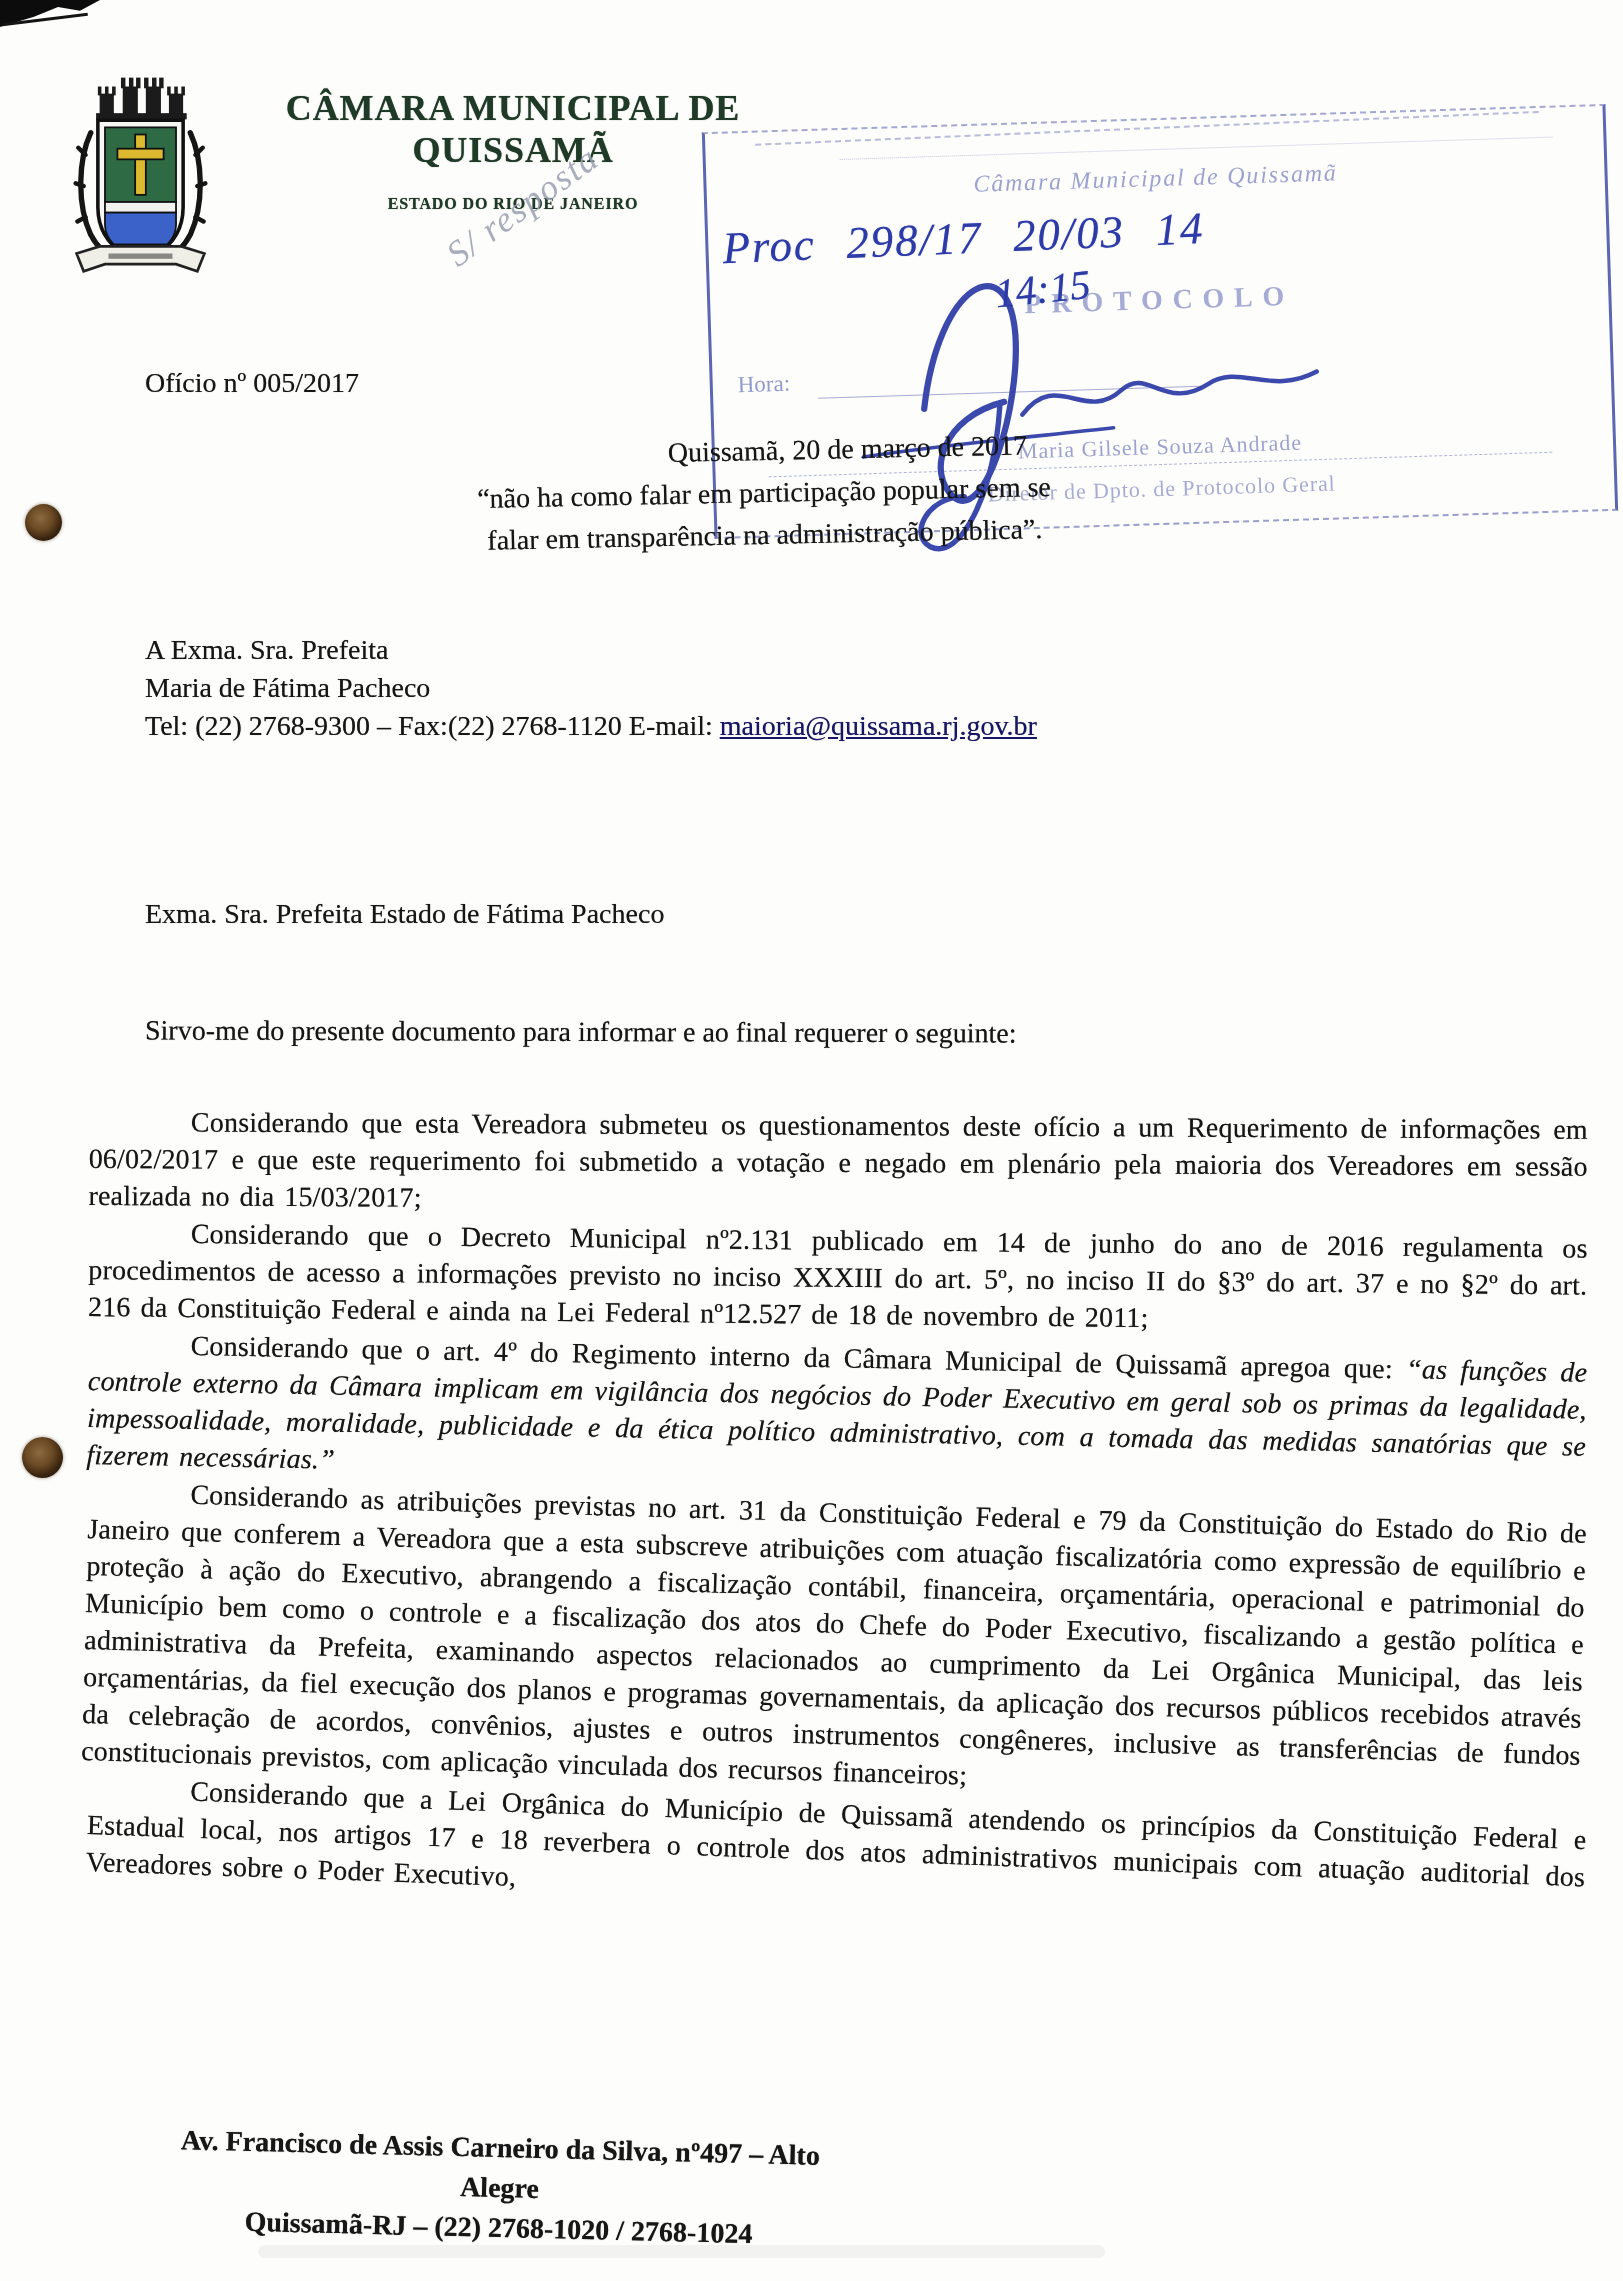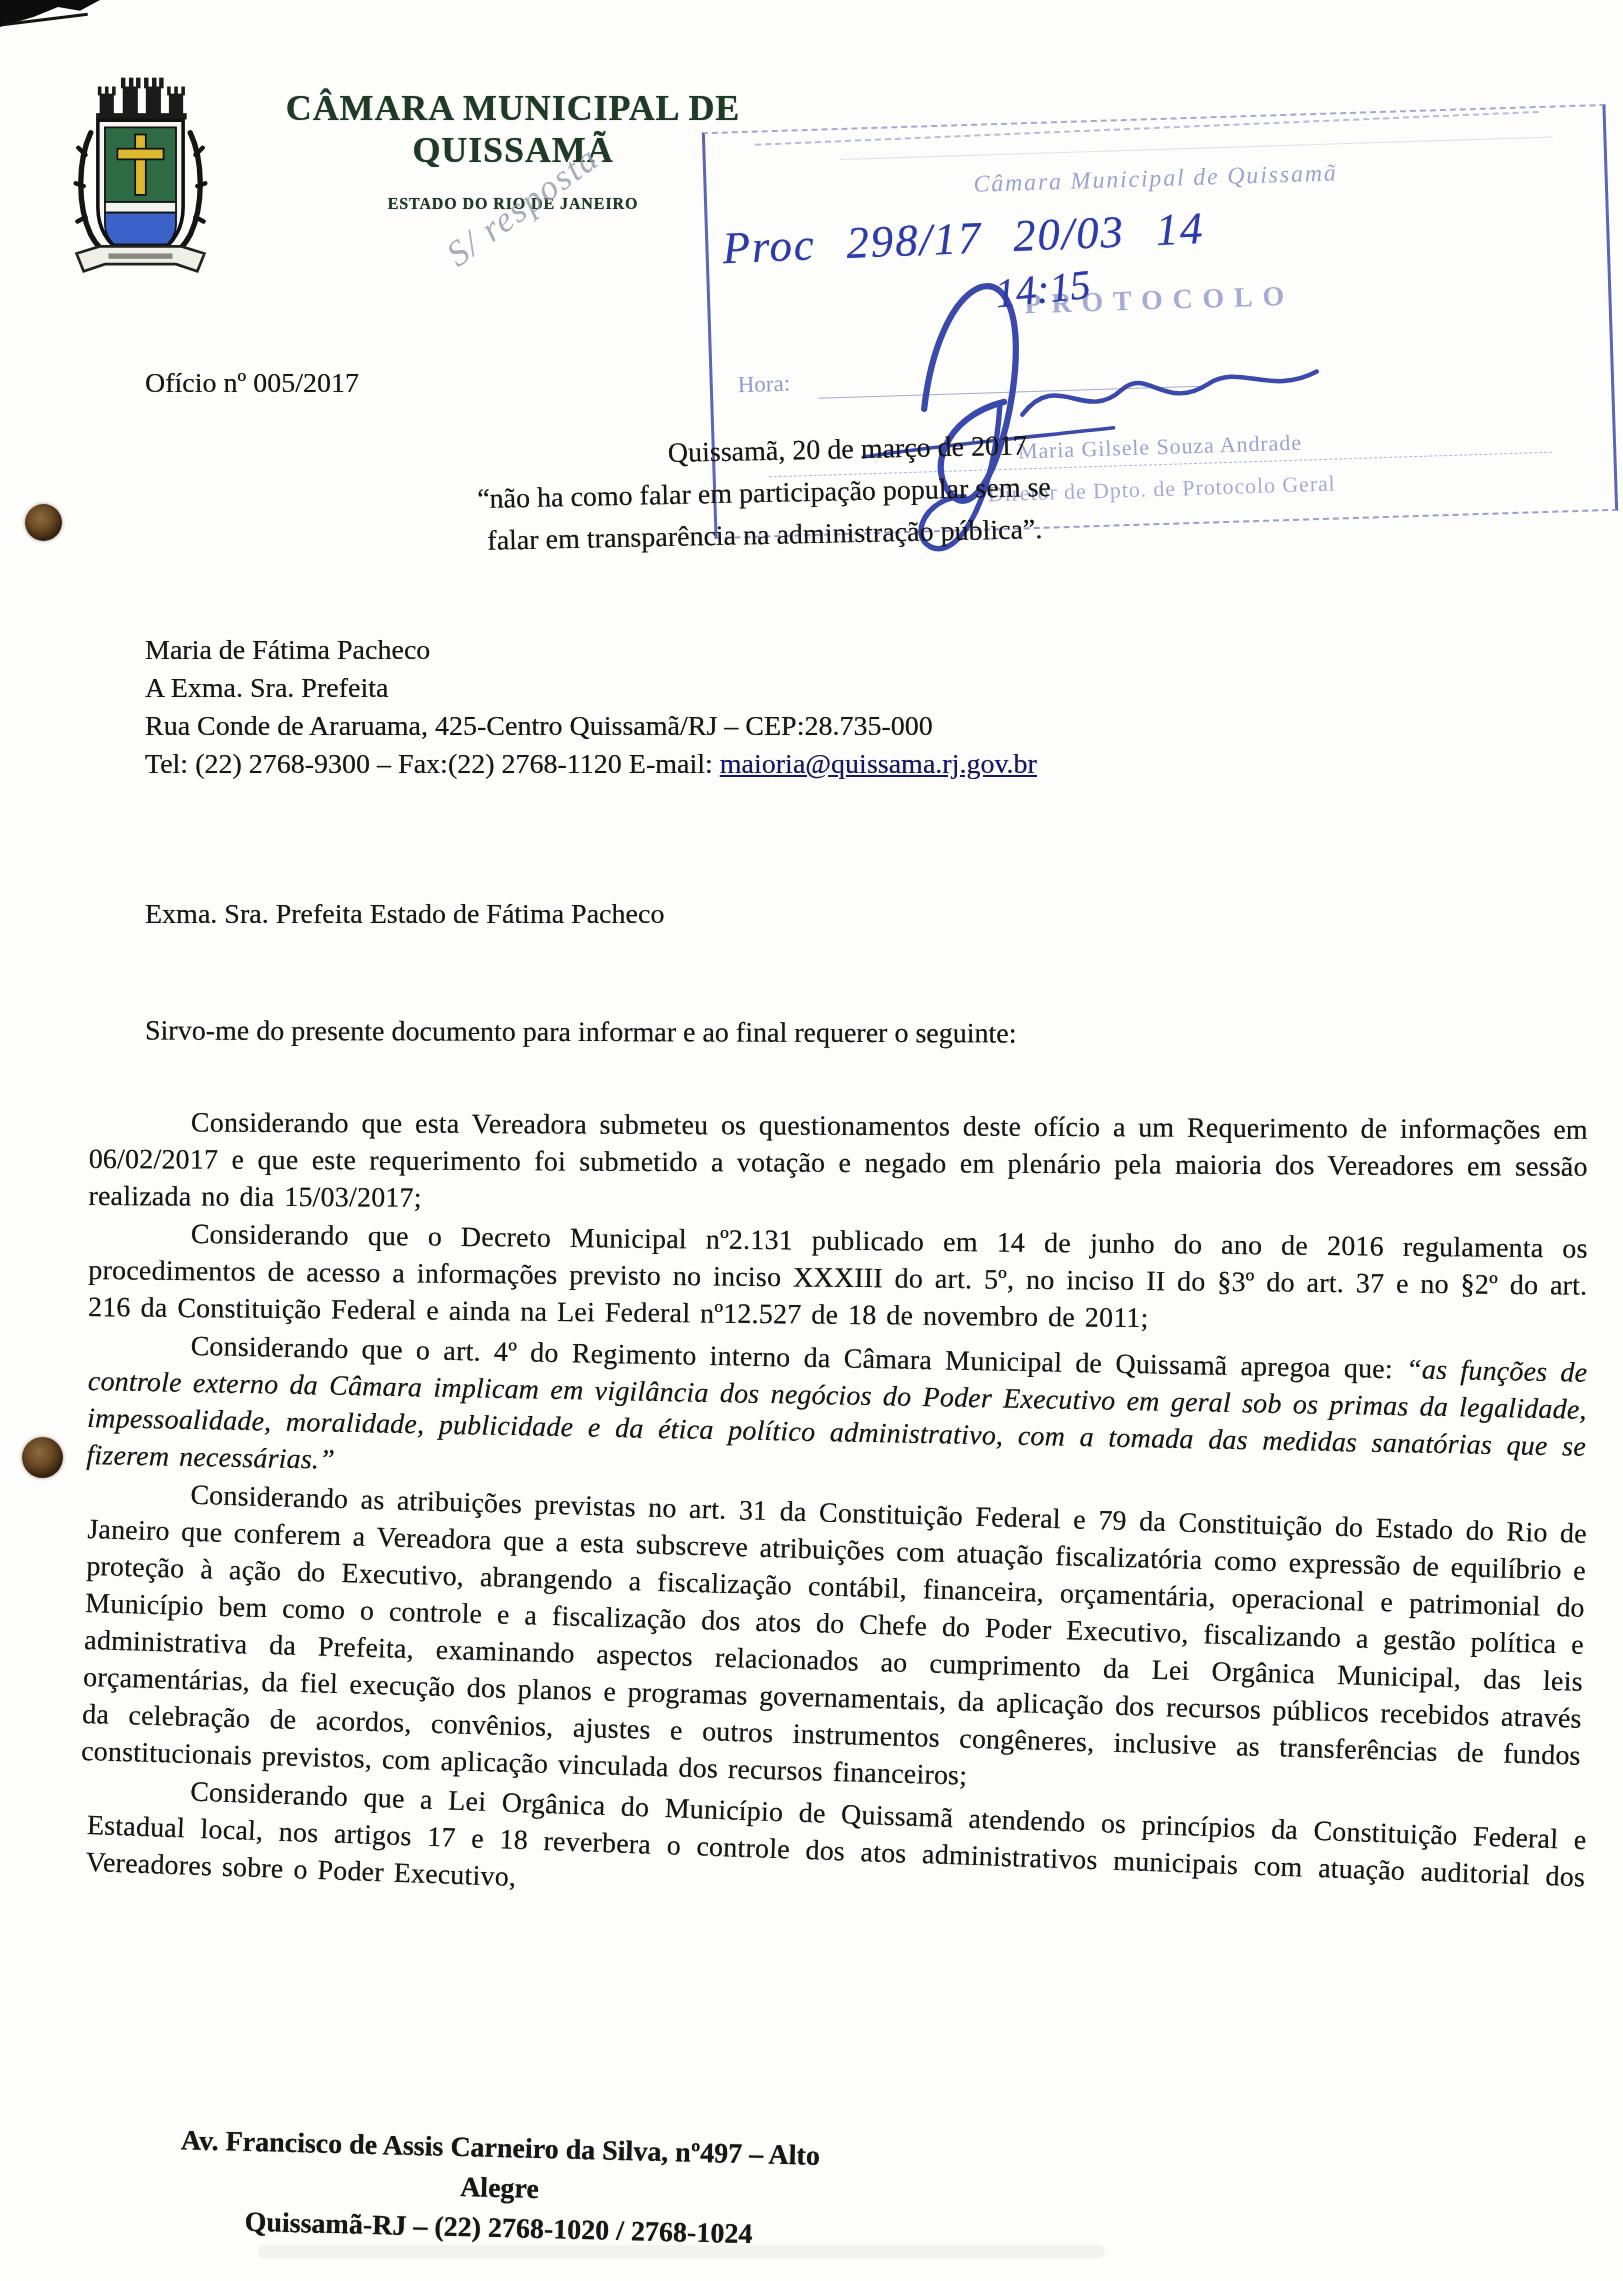--- a/index.html
+++ b/index.html
@@ -159,23 +159,22 @@
 
 <div class="abs oficio ink">Ofício nº 005/2017</div>
 
 <div class="abs dateblock ink">
   <div class="city-date">Quissamã, 20 de março de 2017</div>
   <div class="q">“não ha como falar em participação popular sem se</div>
   <div class="q">falar em transparência na administração pública”.</div>
 </div>
 
 <div class="abs recipient ink">
+  <div>A Exma. Sra. Prefeita</div>
   <div>Maria de Fátima Pacheco</div>
-  <div>A Exma. Sra. Prefeita</div>
-  <div>Rua Conde de Araruama, 425-Centro Quissamã/RJ – CEP:28.735-000</div>
   <div><span>Tel: (22) 2768-9300 – Fax:(22) 2768-1120 E-mail: </span><span class="email-link">maioria@quissama.rj.gov.br</span></div>
 </div>
 
 <div class="abs salutation ink">Exma. Sra. Prefeita Estado de Fátima Pacheco</div>
 <div class="abs intro ink">Sirvo-me do presente documento para informar e ao final requerer o seguinte:</div>
 
 <div class="abs bodytext ink">
   <p class="p0">Considerando que esta Vereadora submeteu os questionamentos deste ofício a um Requerimento de informações em 06/02/2017 e que este requerimento foi submetido a votação e negado em plenário pela maioria dos Vereadores em sessão realizada no dia 15/03/2017;</p>
   <p class="p1">Considerando que o Decreto Municipal nº2.131 publicado em 14 de junho do ano de 2016 regulamenta os procedimentos de acesso a informações previsto no inciso XXXIII do art. 5º, no inciso II do §3º do art. 37 e no §2º do art. 216 da Constituição Federal e ainda na Lei Federal nº12.527 de 18 de novembro de 2011;</p>
   <p class="p2"><span>Considerando que o art. 4º do Regimento interno da Câmara Municipal de Quissamã apregoa que: </span><span class="pq">“as funções de controle externo da Câmara implicam em vigilância dos negócios do Poder Executivo em geral sob os primas da legalidade, impessoalidade, moralidade, publicidade e da ética político administrativo, com a tomada das medidas sanatórias que se fizerem necessárias.”</span></p>

